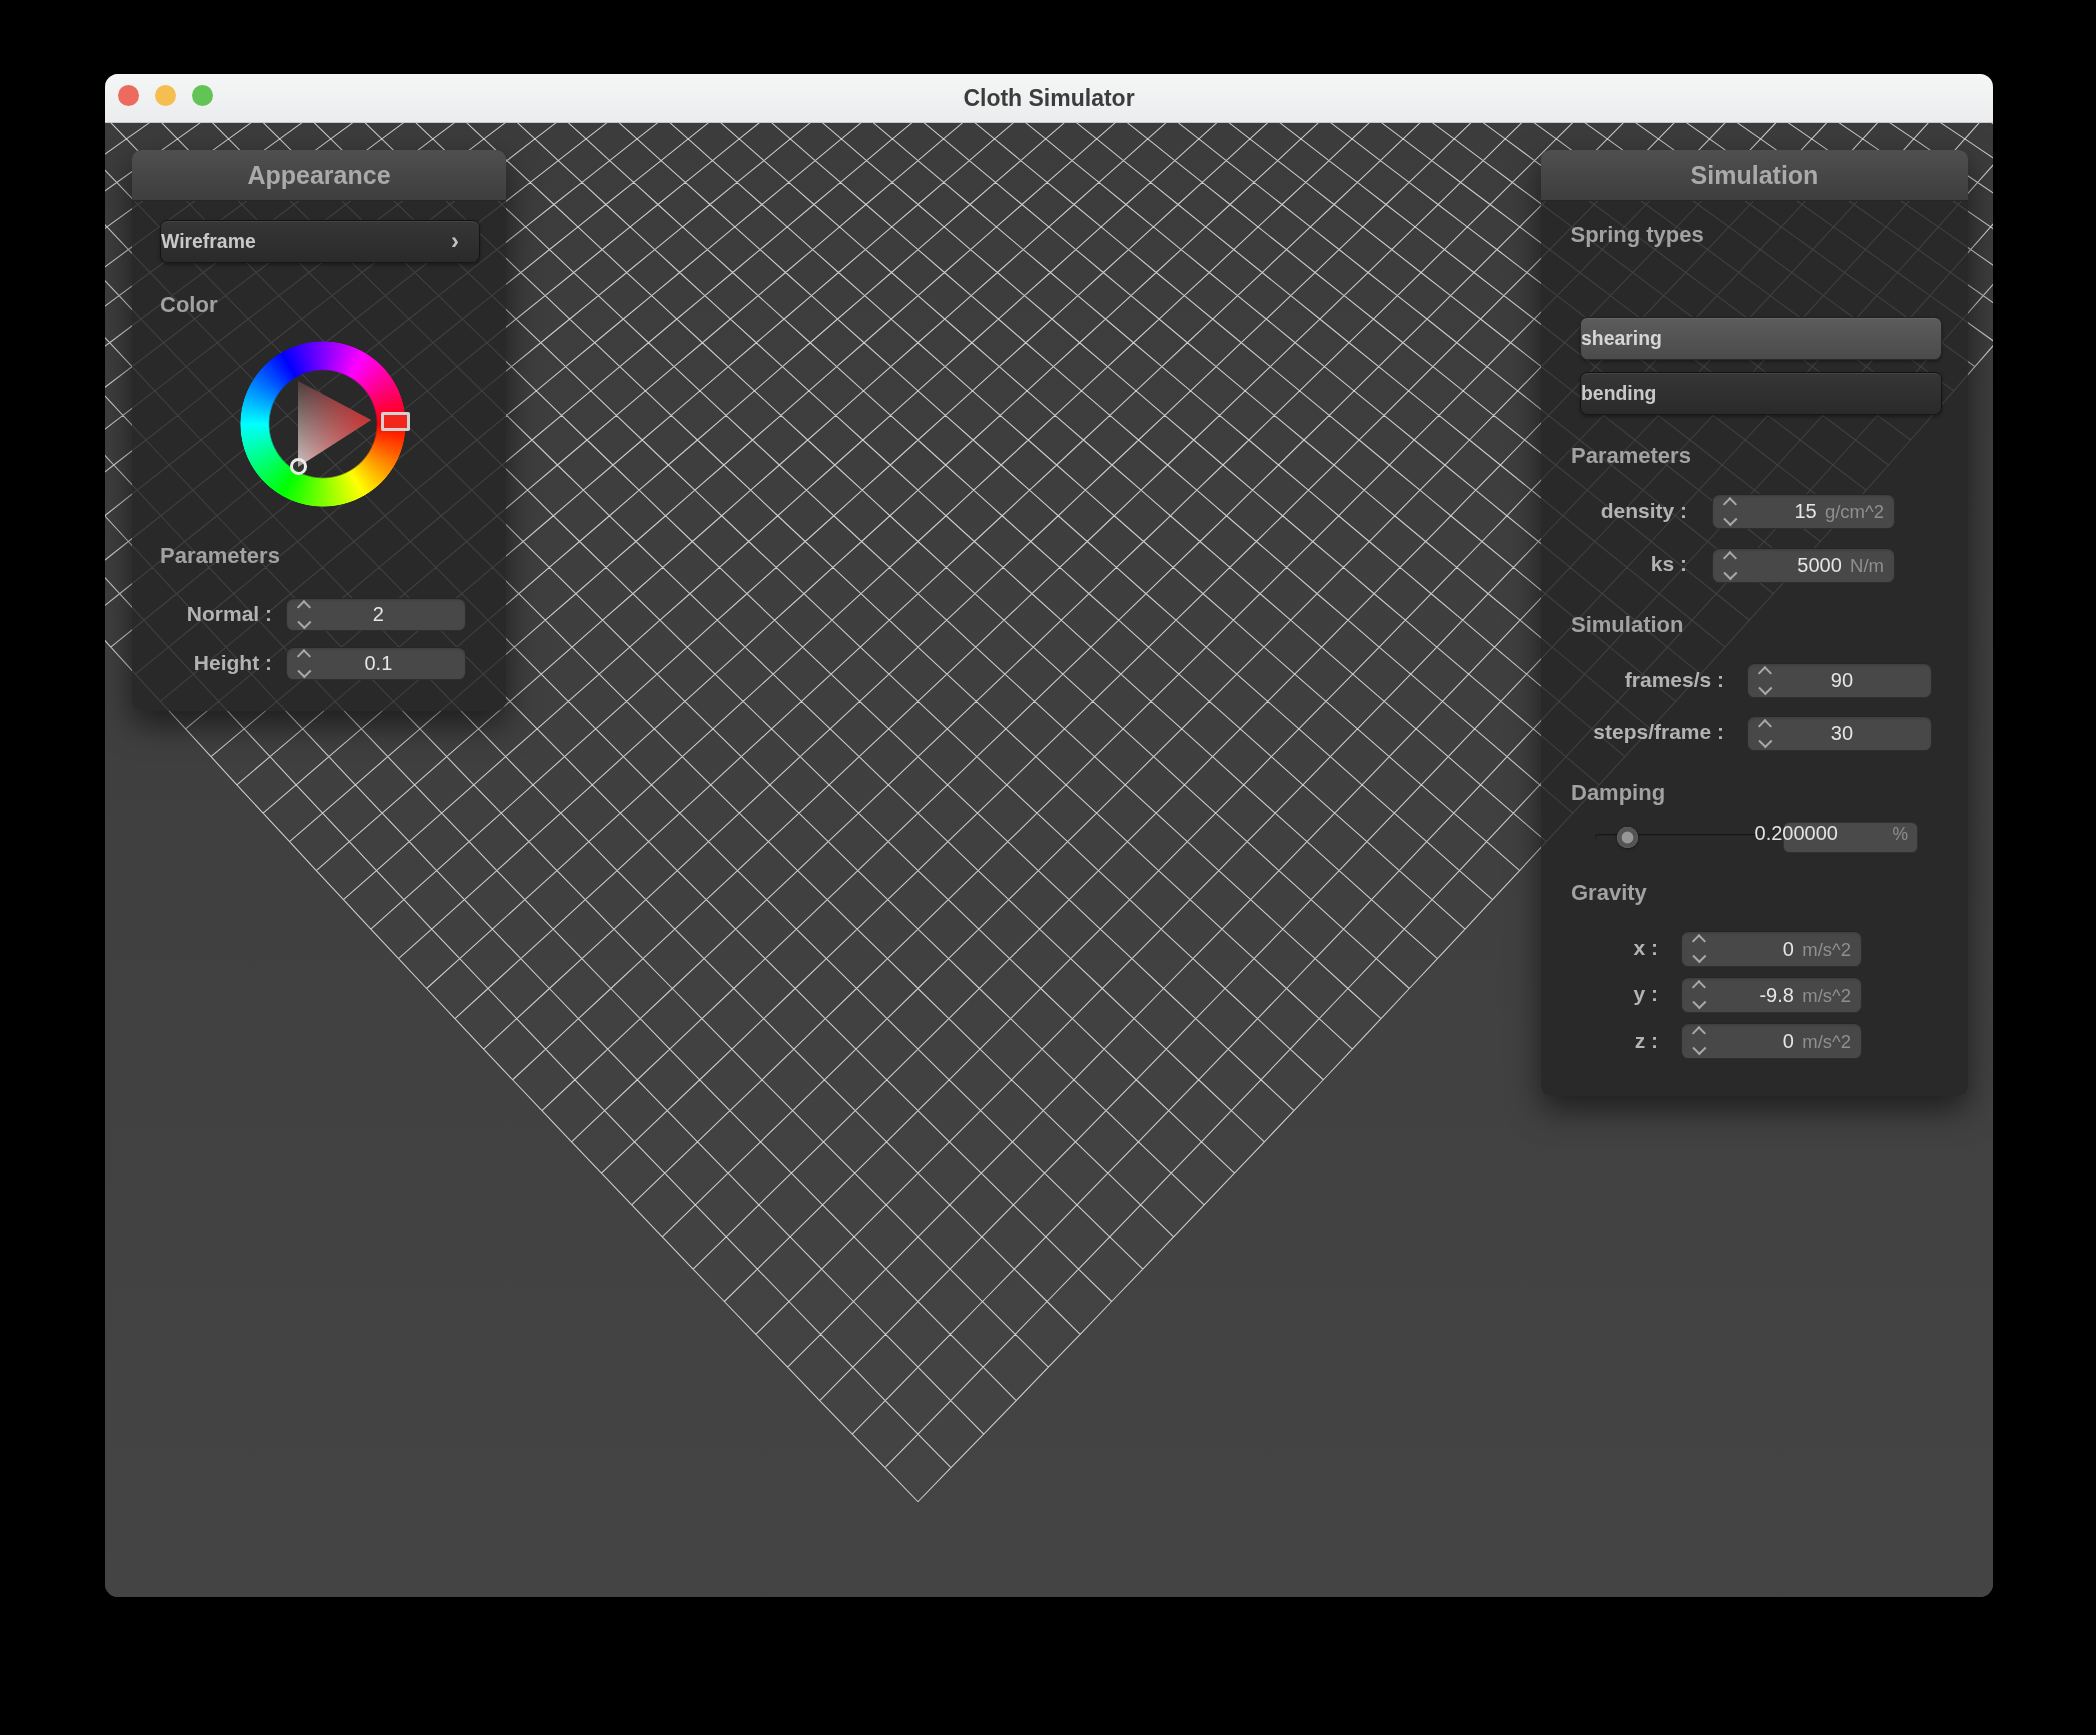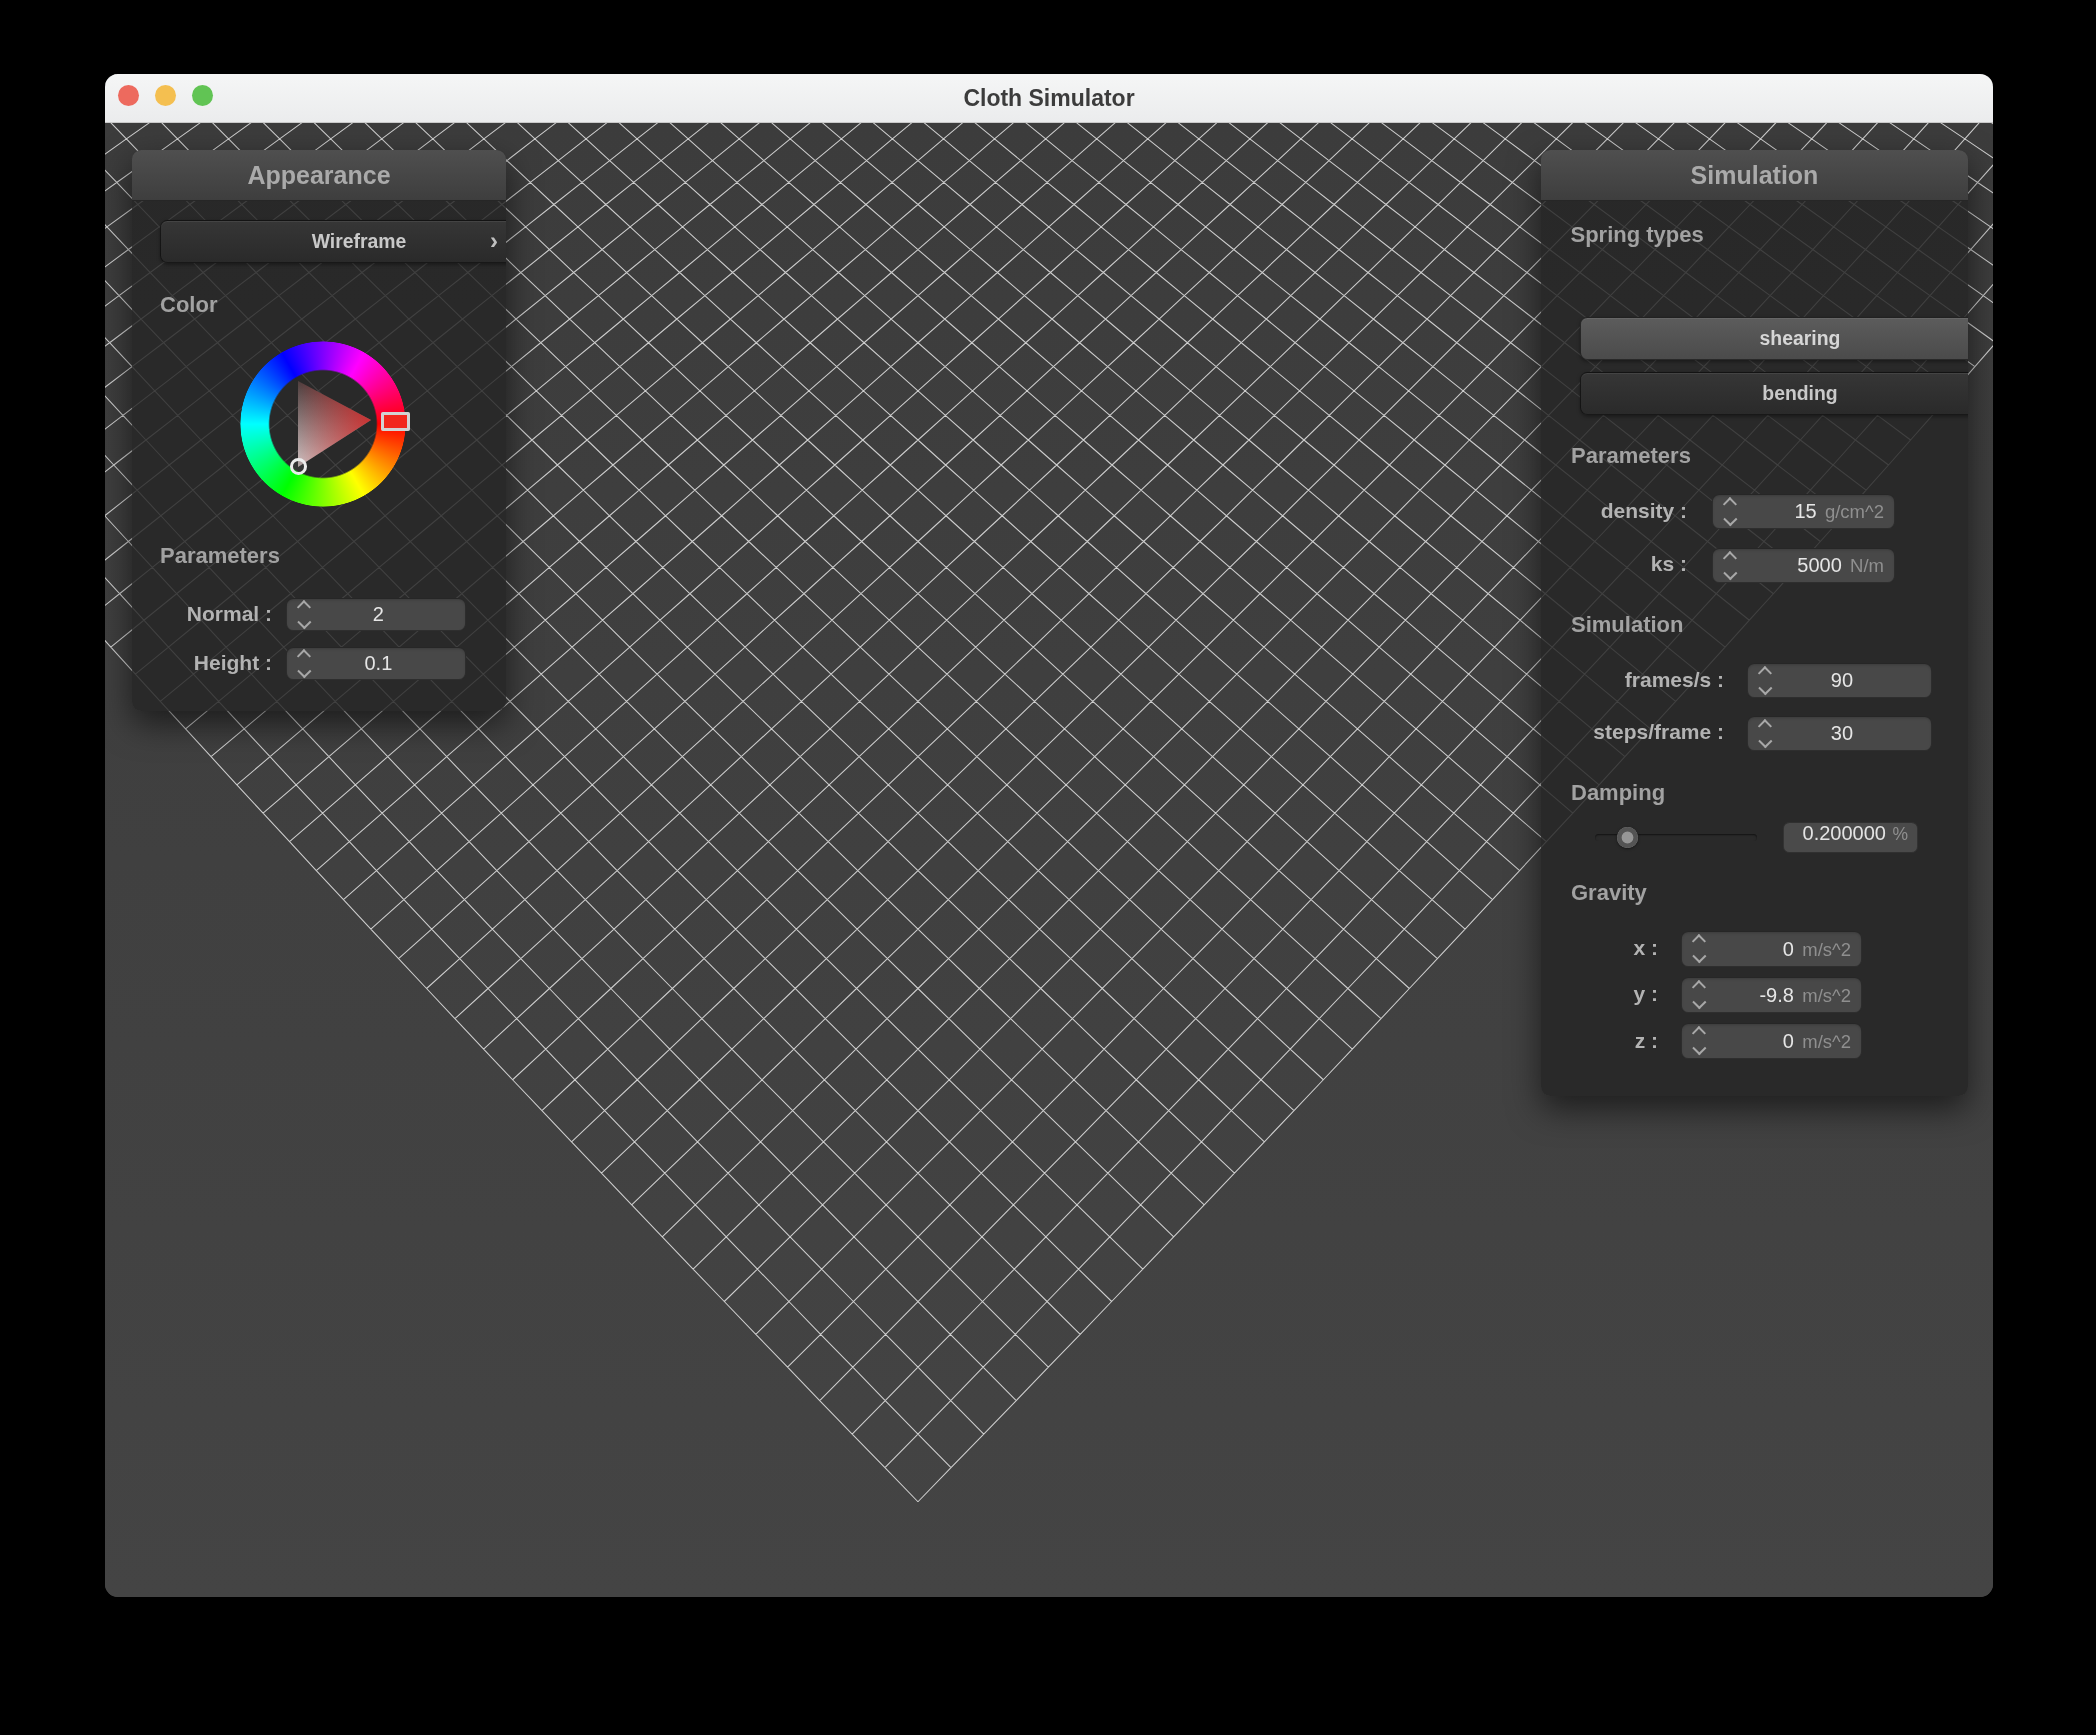--- a/index.html
+++ b/index.html
@@ -25,21 +25,21 @@
     background:linear-gradient(#4f4f4f,#3e3e3e);border-bottom:0.9px solid #262626;
     line-height:50px;text-align:center;font-size:25px;font-weight:bold;color:#aaaaaa;}
   .panel-appearance{left:27px;top:76px;width:374px;height:561px;}
   .panel-simulation{left:1436px;top:76px;width:427px;height:946px;}
   .section-label{position:absolute;font-size:22px;font-weight:bold;color:#a2a2a2;}
   .row-label{position:absolute;font-size:21px;font-weight:bold;color:#b3b3b3;text-align:right;}
   
   .btn{position:absolute;border-radius:7.4px;border:0.9px solid rgba(0,0,0,.55);
     background:linear-gradient(#363636,#2a2a2a);
     box-shadow:inset 0 0.9px 0 rgba(255,255,255,.07),0 1.8px 3.7px rgba(0,0,0,.35);
-    color:#c9c9c9;font-size:19.4px;font-weight:bold;text-align:center;cursor:pointer;padding-left:39px;}
+    color:#c9c9c9;font-size:19.4px;font-weight:bold;text-align:left;cursor:pointer;}
   .btn.active{background:linear-gradient(#5c5c5c,#4b4b4b);color:#d6d6d6;}
   .btn .caret{position:absolute;right:20px;top:0;color:#c0c0c0;font-weight:bold;}
   
   .field{position:absolute;border-radius:7.4px;background:#484848;
     box-shadow:inset 0 0 0 0.9px rgba(0,0,0,.35),inset 0 1.8px 2.8px rgba(0,0,0,.22);
     display:flex;align-items:center;}
   .spinners{display:flex;flex-direction:column;align-items:center;gap:4.6px;margin-left:13px;}
   .chev{width:8.3px;height:8.3px;border:solid #a8a8a8;border-width:2.2px 2.2px 0 0;}
   .chev.up{transform:rotate(-45deg);}
   .chev.down{transform:rotate(135deg);}
@@ -61,21 +61,21 @@
   .hue-marker{position:absolute;left:141px;top:71px;width:29px;height:18.5px;box-sizing:border-box;
     background:#f2271c;border:3.2px solid #d2d2d2;border-radius:1.8px;}
   .sv-marker{position:absolute;left:50px;top:117px;width:16.6px;height:16.6px;box-sizing:border-box;
     border:3.2px solid #ececec;border-radius:50%;background:rgba(90,90,90,.25);}
   
   .slider-track{position:absolute;left:54px;top:684px;width:162px;height:7.4px;border-radius:3.7px;
     background:#2a2a2a;box-shadow:inset 0 0.9px 1.8px rgba(0,0,0,.6);}
   .slider-thumb{position:absolute;top:-7.4px;width:21px;height:21px;border-radius:50%;
     background:#969696;box-shadow:inset 0 0 0 4.6px #545454,0 0.9px 2.8px rgba(0,0,0,.5);}
   .value-box{position:absolute;border-radius:6.5px;background:#4a4a4a;
-    box-shadow:inset 0 0 0 0.9px rgba(0,0,0,.35);display:flex;align-items:baseline;justify-content:flex-end;}
+    box-shadow:inset 0 0 0 0.9px rgba(0,0,0,.35);display:flex;align-items:baseline;justify-content:flex-end;gap:48px;}
   .value-box .value{font-size:20px;color:#e4e4e4;}
   .value-box .unit{font-size:17.5px;color:#8f8f8f;margin-left:6.5px;}
 </style>
 </head>
 <body>
 
 <div class="window">
 
   <div class="canvas">
     <svg width="1888" height="1523" viewBox="0 0 2046 1650">

